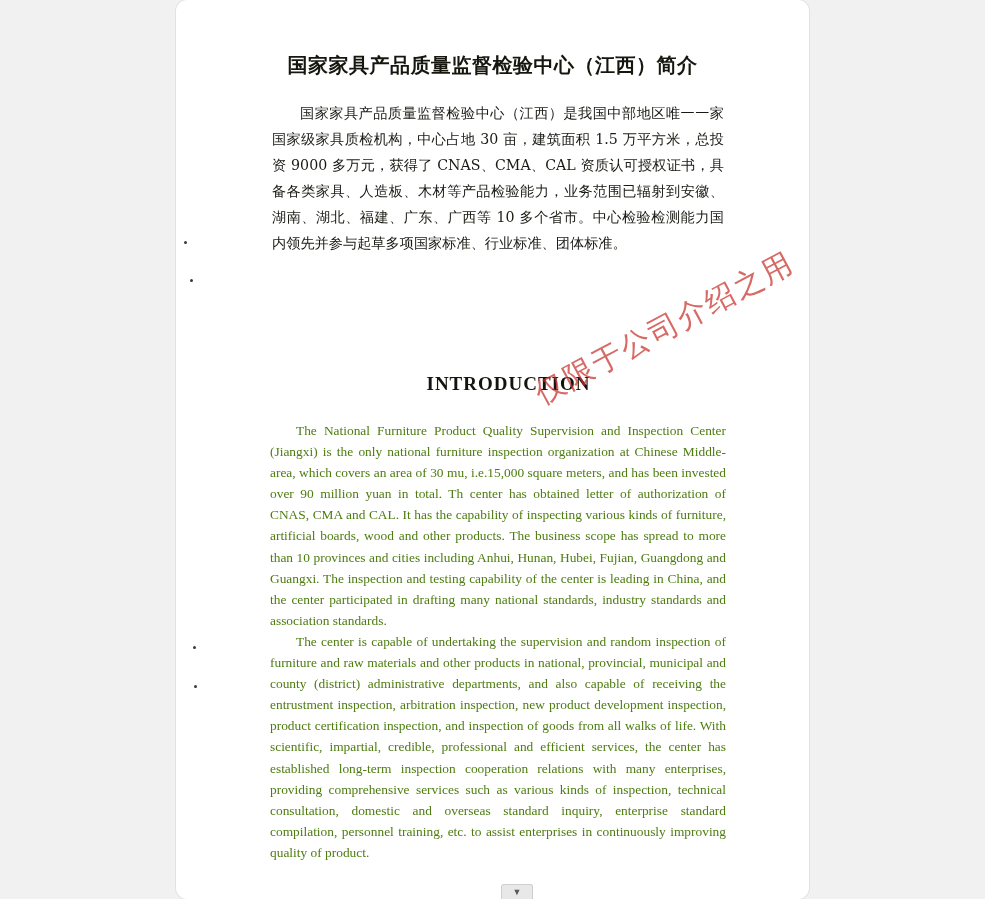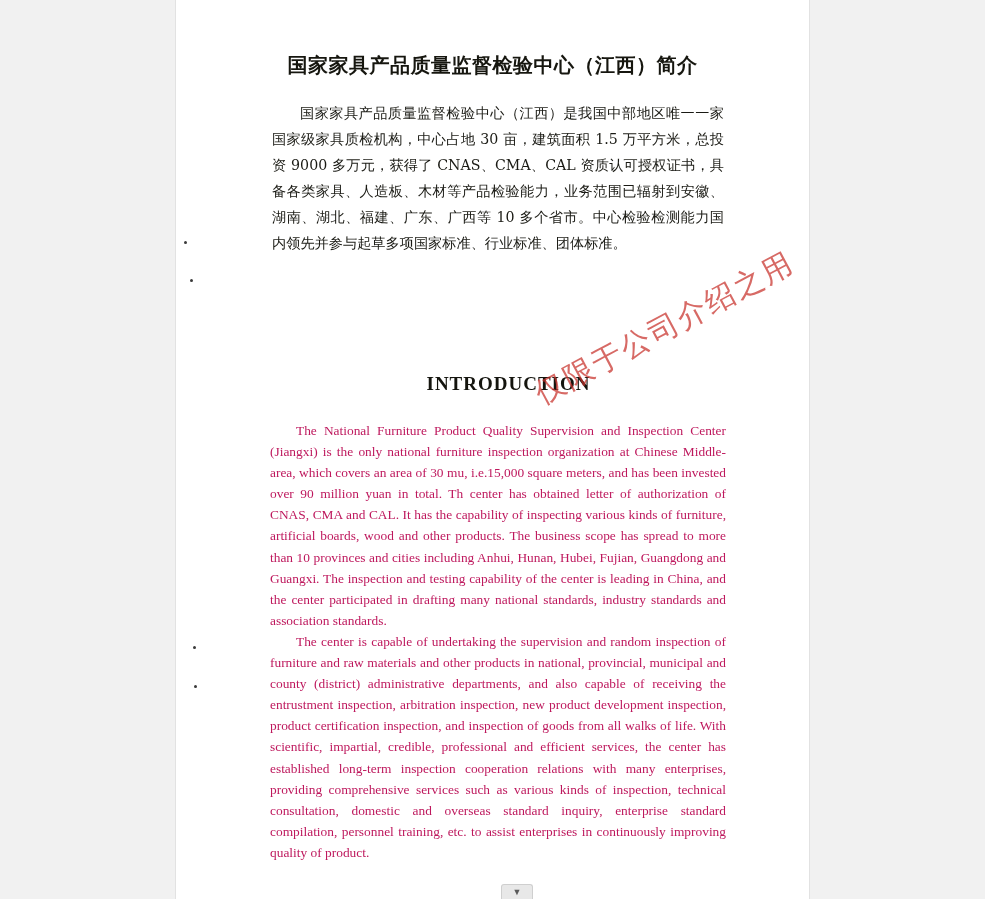--- a/index.html
+++ b/index.html
@@ -21,20 +21,21 @@
   }
   .page {
     position: absolute;
     left: 176px;
     top: 0;
     width: 633px;
     height: 899px;
     background: #ffffff;
     box-shadow: 0 0 0 1px #e2e2e2;
     overflow: hidden;
+    border-radius: 11px;
   }
   .page-inner {
     position: absolute;
     left: 0;
     top: 0;
     width: 633px;
     height: 899px;
   }
   .doc-title {
     position: absolute;
@@ -75,21 +76,21 @@
     letter-spacing: 1px;
     color: #14140e;
     font-family: "Liberation Serif", serif;
   }
   .en-para {
     position: absolute;
     left: 94px;
     width: 456px;
     font-size: 13.4px;
     line-height: 21.1px;
-    color: #be185d;
+    color: #4d7c0f;
     text-align: justify;
     font-family: "Liberation Serif", serif;
     text-indent: 26px;
   }
   #en1 { top: 420px; }
   #en2 { top: 631px; }
 
   
   .watermark {
     position: absolute;

